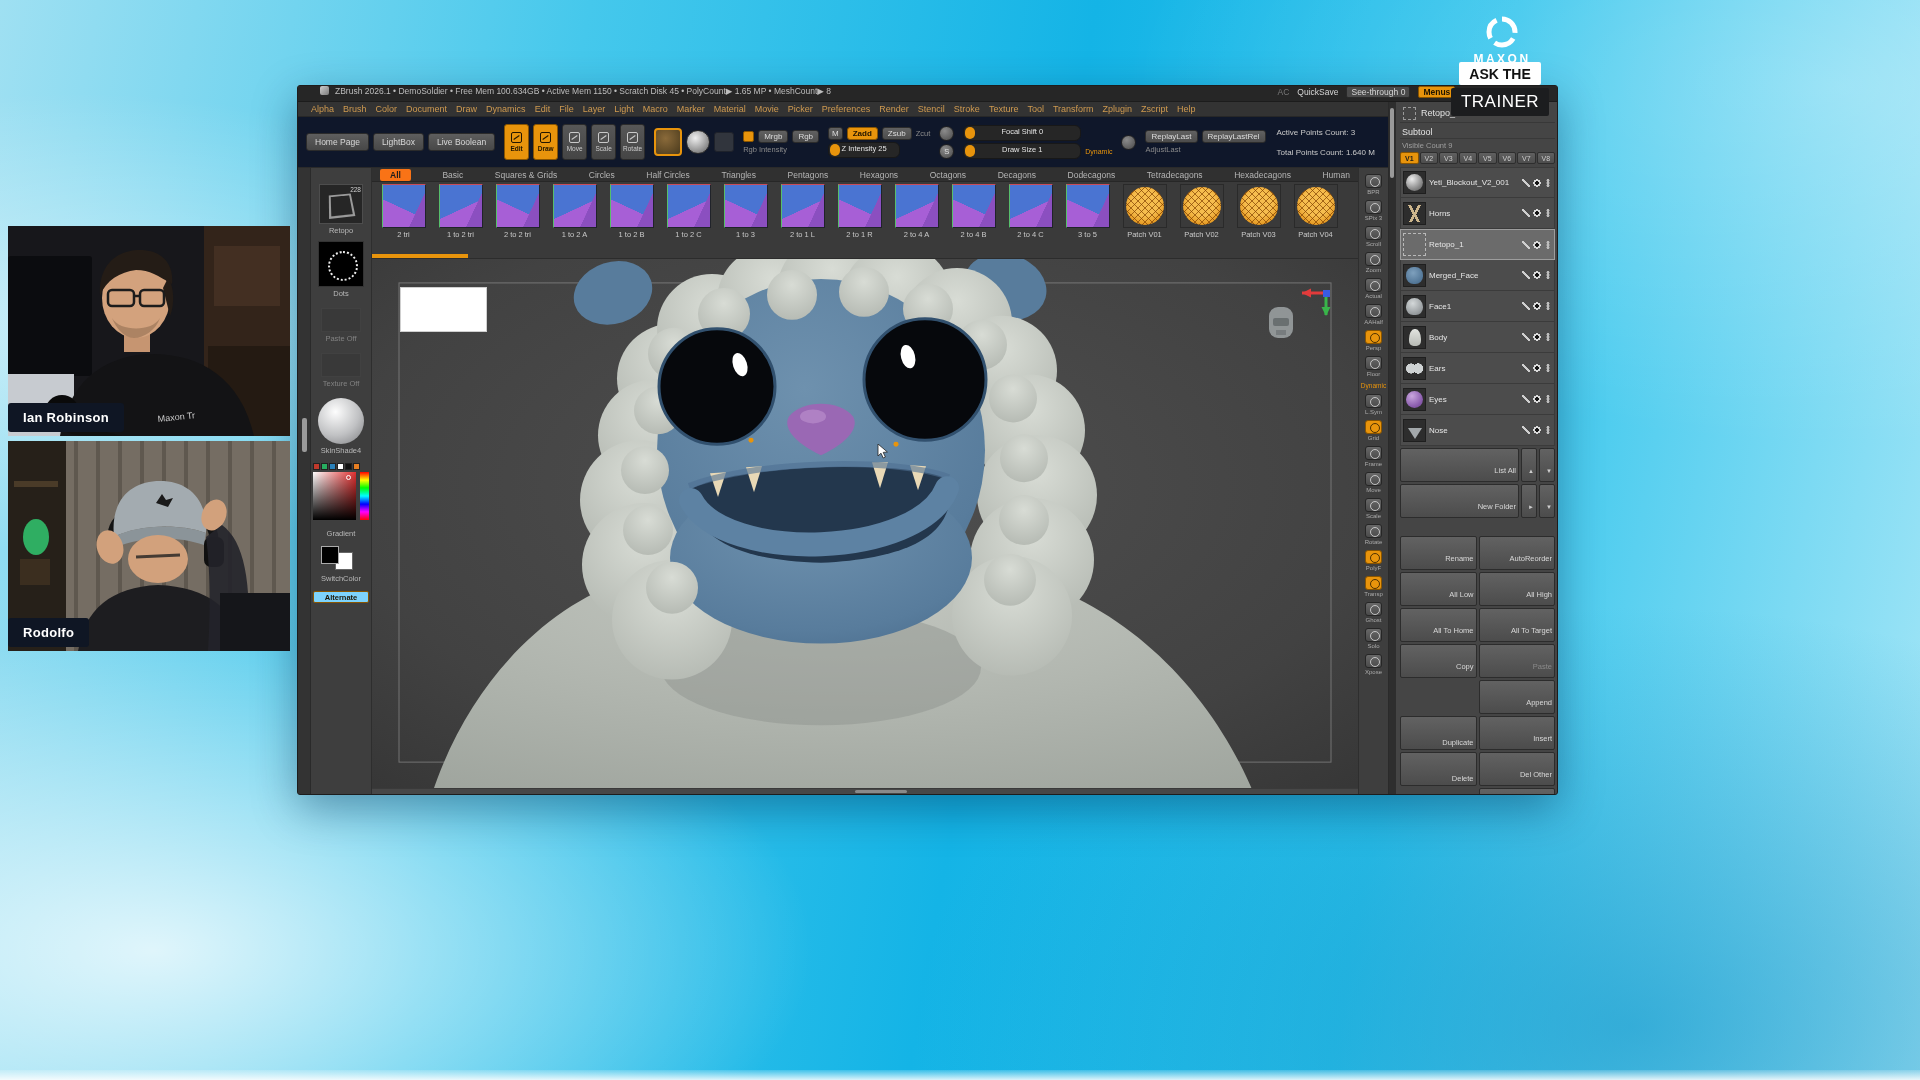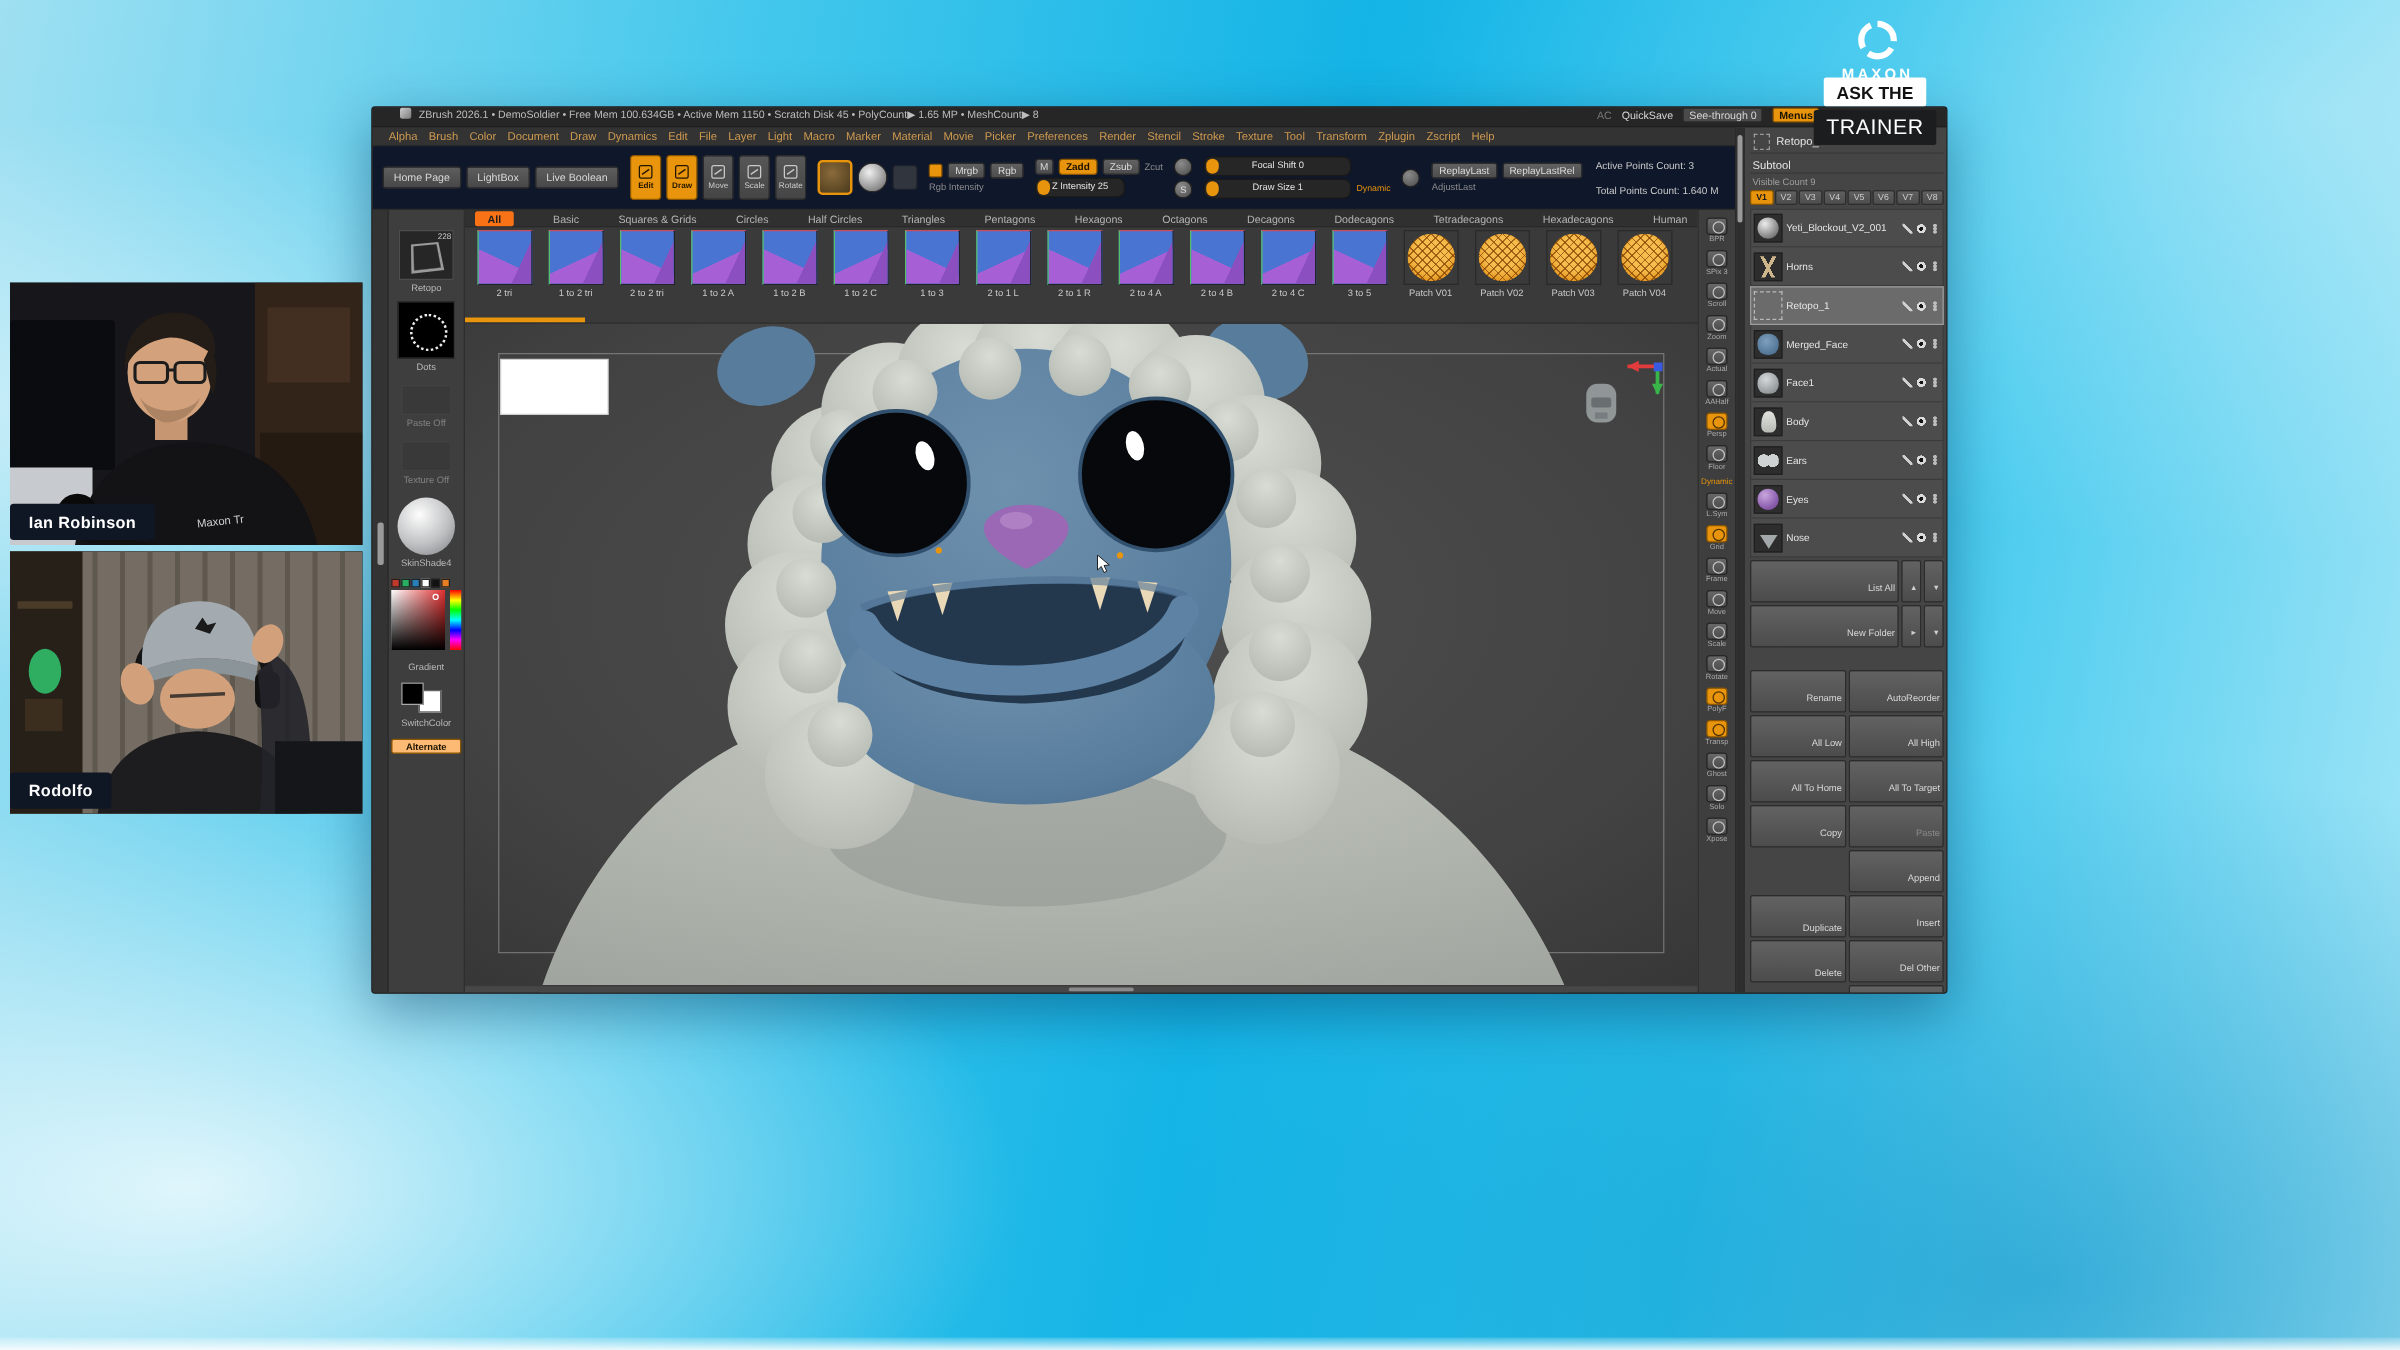--- a/index.html
+++ b/index.html
@@ -89,21 +89,21 @@
 .gswatches{position:absolute;left:0;top:0;display:flex;gap:1px}
 .gswatches i{width:7px;height:7px;display:block;border:1px solid #222}
 .gsv{position:absolute;left:0;top:9px;width:43px;height:48px;background:linear-gradient(to top,#000,rgba(0,0,0,0)),linear-gradient(to right,#fff,#e03030)}
 .ghue{position:absolute;right:0;top:9px;width:9px;height:48px;background:linear-gradient(#f00 0%,#ff0 17%,#0f0 33%,#0ff 50%,#00f 67%,#f0f 83%,#f00 100%)}
 .gcur{position:absolute;left:33px;top:12px;width:5px;height:5px;border:1px solid #fff;border-radius:50%}
 .ls-switch{margin-top:6px}
 .ls-switch .ls-thumb{width:46px;height:28px}
 .swb{position:absolute;left:3px;top:2px;width:18px;height:18px;background:#000;border:1px solid #aaa;z-index:2}
 .sww{position:absolute;left:17px;top:8px;width:18px;height:18px;background:#fff;border:1px solid #666}
 .ls-alt{margin-top:8px}
-.ls-alt .alt-btn{width:56px;height:12px;background:#fdba74;border:1px solid #8a5500;border-radius:2px;color:#1d1400;font-size:7.5px;font-weight:bold;text-align:center;line-height:11px}
+.ls-alt .alt-btn{width:56px;height:12px;background:#7dd3fc;border:1px solid #8a5500;border-radius:2px;color:#1d1400;font-size:7.5px;font-weight:bold;text-align:center;line-height:11px}
 
 
 .zb-center{flex:1;display:flex;flex-direction:column;min-width:0}
 .zb-tabs{height:14px;background:#303030;display:flex;align-items:center;justify-content:space-between;padding:0 8px;font-size:8.5px;color:#b5b5b5;white-space:nowrap;border-bottom:1px solid #272727}
 .tab{cursor:default}
 .tab.active{background:#f97316;color:#1d1d1d;padding:0 10px;border-radius:2px;height:12px;line-height:12px;font-weight:bold}
 .zb-tray{height:77px;background:#3a3a3a;display:flex;gap:2px;padding:2px 4px 6px;position:relative;overflow:hidden;border-bottom:1px solid #2c2c2c}
 .brush{width:55px;display:flex;flex-direction:column;align-items:center;gap:2px;flex:none}
 .bthumb{width:44px;height:44px;background:#4a74d2;border:1px solid #20232a;border-top:1px solid rgba(225,70,70,.85);border-left:1px solid rgba(90,205,90,.85);position:relative;overflow:hidden}
 .bthumb::before{content:"";position:absolute;inset:0;background:linear-gradient(205deg,transparent 55%,#a75fd6 55.5%)}

